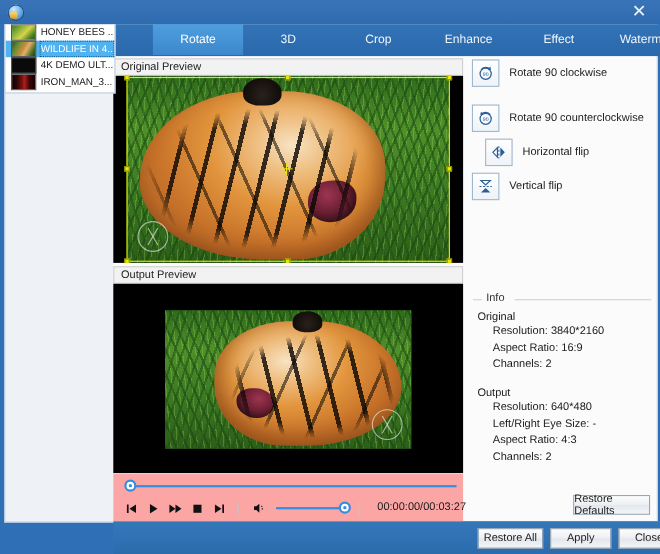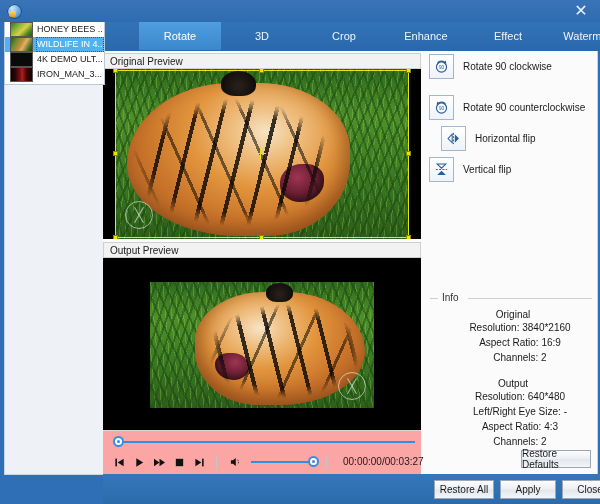--- a/index.html
+++ b/index.html
@@ -210,21 +210,21 @@
     display: flex; align-items: center; justify-content: center;
     color: #2a5e96;
   }
   .toolbtn svg { display: block; }
   .toolbtn-label {
     margin-left: 9px; font-size: 10px; color: #1a1a1a; white-space: nowrap;
   }
 
   
   .infogroup {
-    position: absolute; left: 430px; top: 298px; width: 162px; height: 148px; text-align: center;
+    position: absolute; left: 430px; top: 272px; width: 162px; height: 148px;
   }
   .info-legend {
     position: absolute; left: 8px; top: -6px; background: #fbfbfb;
     padding: 0 4px; font-size: 10px; color: #333;
   }
   .info-line {
     position: absolute; left: 0; top: 0; width: 162px; height: 1px;
     background: #cfcfcf;
   }
   .info-line.left  { width: 8px; }

